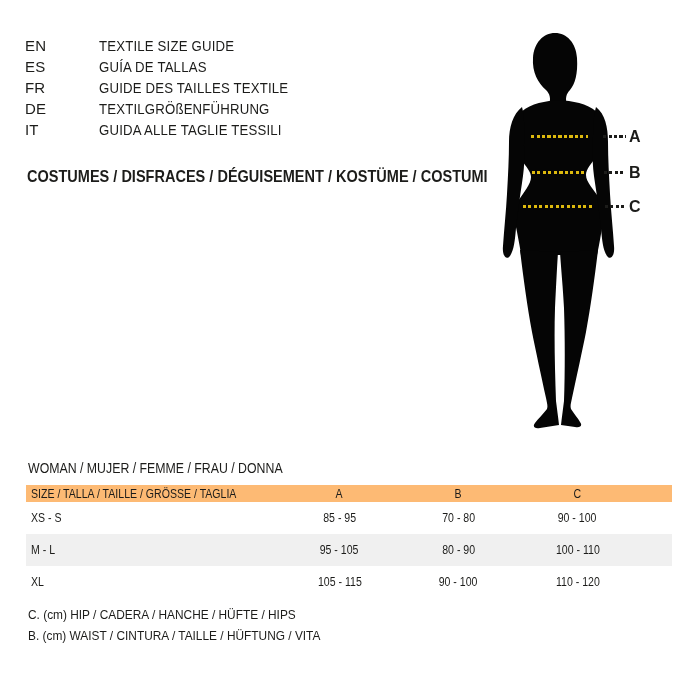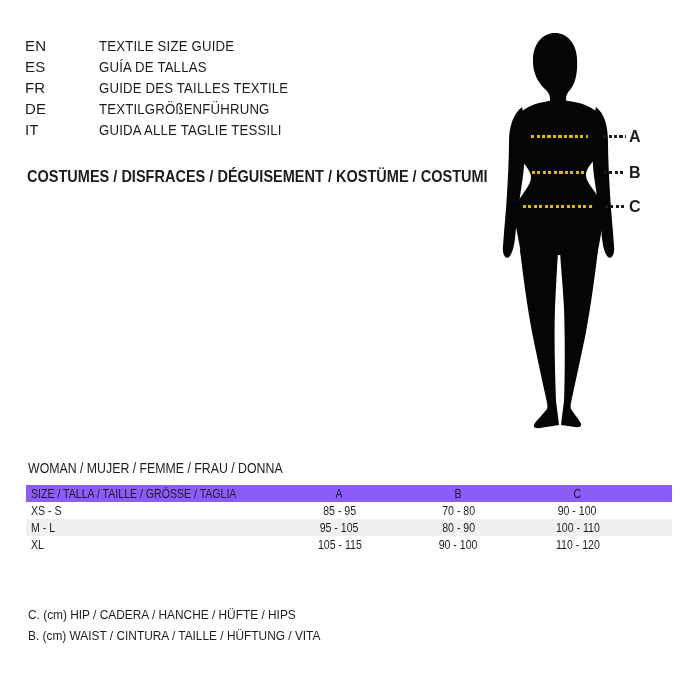--- a/index.html
+++ b/index.html
@@ -19,22 +19,22 @@
   
   .fig-svg{position:absolute;left:0;top:0;z-index:1;}
   .dash{position:absolute;height:3px;z-index:2;}
   .dash.yellow{background:repeating-linear-gradient(90deg,#ddb90e 0 3px,rgba(0,0,0,0) 3px 5.5px);}
   .dash.black{background:repeating-linear-gradient(90deg,#1c1c1a 0 3px,rgba(0,0,0,0) 3px 5.5px);}
   .marker-label{position:absolute;left:629px;font-size:16px;font-weight:bold;z-index:2;}
 
   
   .section-title{position:absolute;left:28px;top:460px;font-size:14px;text-align:center;}
   .size-table{position:absolute;left:26px;top:485px;width:646px;font-size:12px;}
-  .trow{display:flex;height:17px;align-items:center;}
-  .trow.thead{height:17px;background:#8b5cf6;}
+  .trow{display:flex;height:32px;align-items:center;}
+  .trow.thead{height:17px;background:#fdba74;}
   .trow.stripe{background:#f0f0f0;}
   .c-size{width:254px;flex:0 0 254px;padding-left:5px;box-sizing:border-box;}
   .c-val{width:119px;flex:0 0 119px;text-align:center;}
   .c-pad{flex:1 1 auto;}
 
   
   .legend{position:absolute;left:28px;top:604px;font-size:13.5px;line-height:21px;}
   .legend-line{height:21px;}
 </style>
 </head>

